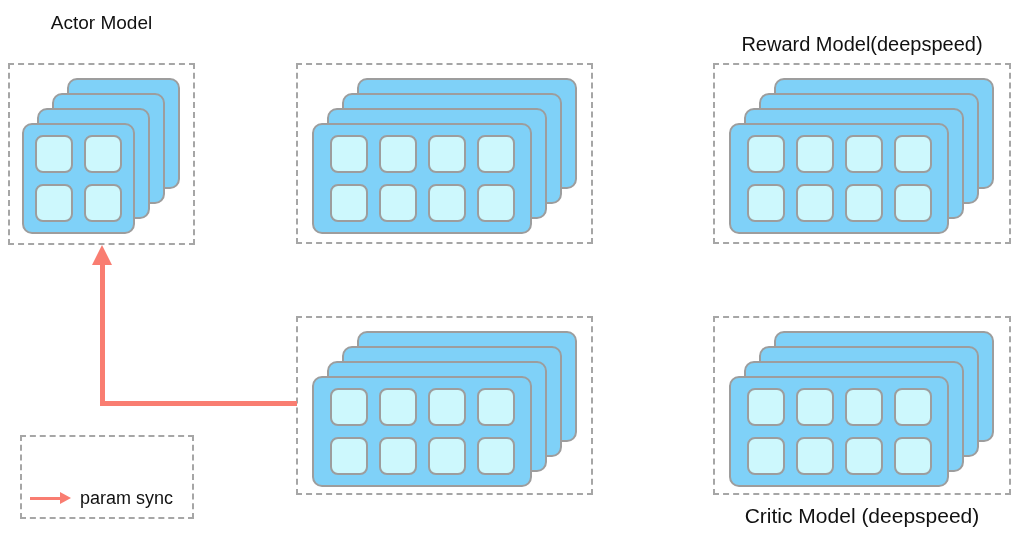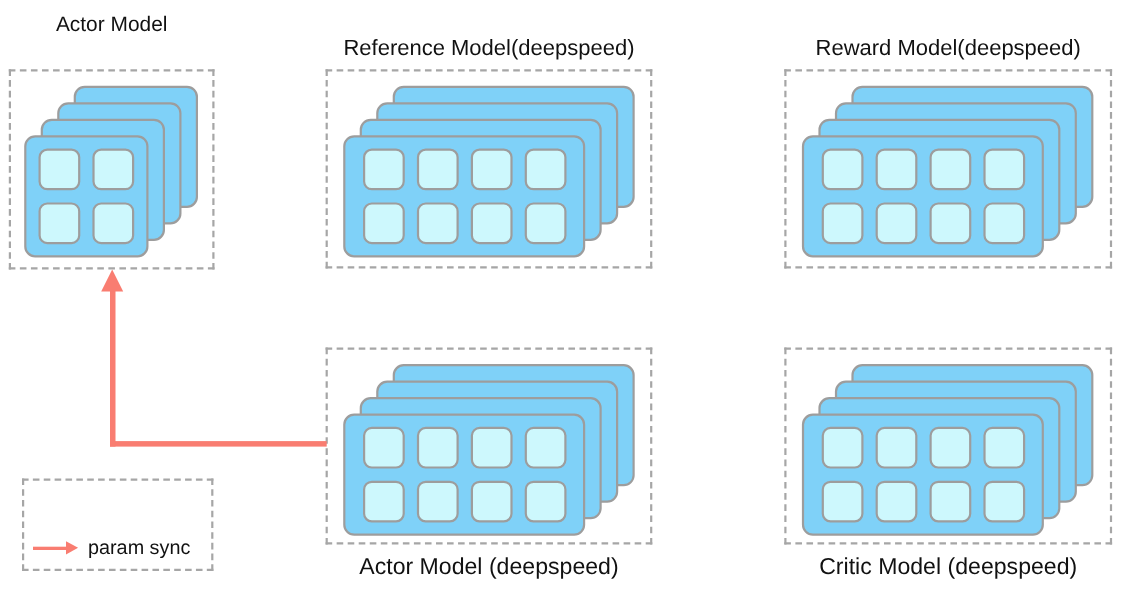--- a/index.html
+++ b/index.html
@@ -67,21 +67,20 @@
       <div class="card" style="--i: 2; z-index: 2;"></div>
       <div class="card" style="--i: 1; z-index: 3;"></div>
       <div class="card card-front" style="--i: 0; z-index: 4; --cols: 2;">
         <div class="cell"></div>
         <div class="cell"></div>
         <div class="cell"></div>
         <div class="cell"></div>
       </div>
     </div>
 
-  <div class="node-title title-ref">Reference Model(deepspeed)</div>
   <div class="model-box box-ref">
       <div class="card" style="--i: 3; z-index: 1;"></div>
       <div class="card" style="--i: 2; z-index: 2;"></div>
       <div class="card" style="--i: 1; z-index: 3;"></div>
       <div class="card card-front" style="--i: 0; z-index: 4; --cols: 4;">
         <div class="cell"></div>
         <div class="cell"></div>
         <div class="cell"></div>
         <div class="cell"></div>
         <div class="cell"></div>
@@ -116,21 +115,20 @@
         <div class="cell"></div>
         <div class="cell"></div>
         <div class="cell"></div>
         <div class="cell"></div>
         <div class="cell"></div>
         <div class="cell"></div>
         <div class="cell"></div>
         <div class="cell"></div>
       </div>
     </div>
-  <div class="node-title label-actor-ds">Actor Model (deepspeed)</div>
 
   <div class="model-box box-critic">
       <div class="card" style="--i: 3; z-index: 1;"></div>
       <div class="card" style="--i: 2; z-index: 2;"></div>
       <div class="card" style="--i: 1; z-index: 3;"></div>
       <div class="card card-front" style="--i: 0; z-index: 4; --cols: 4;">
         <div class="cell"></div>
         <div class="cell"></div>
         <div class="cell"></div>
         <div class="cell"></div>

